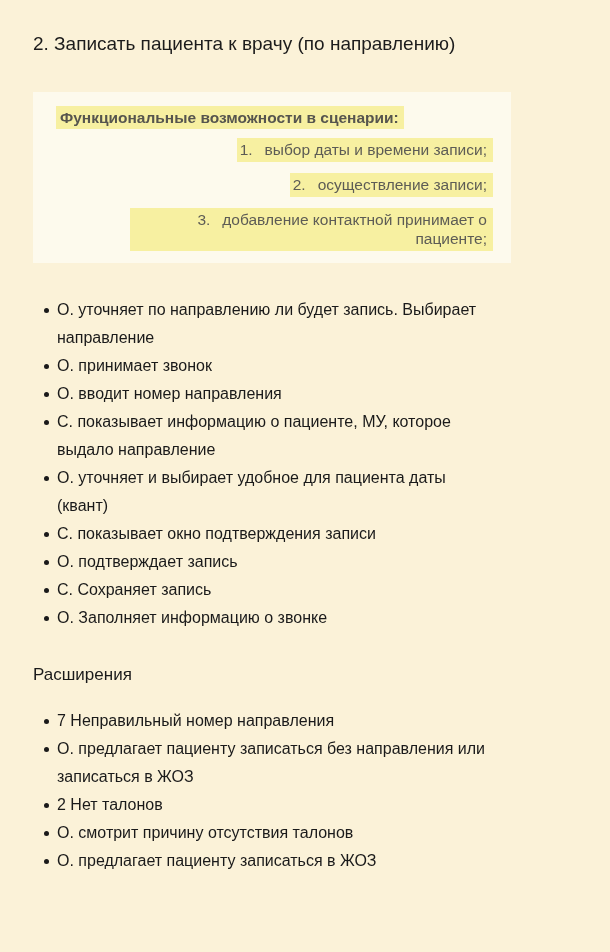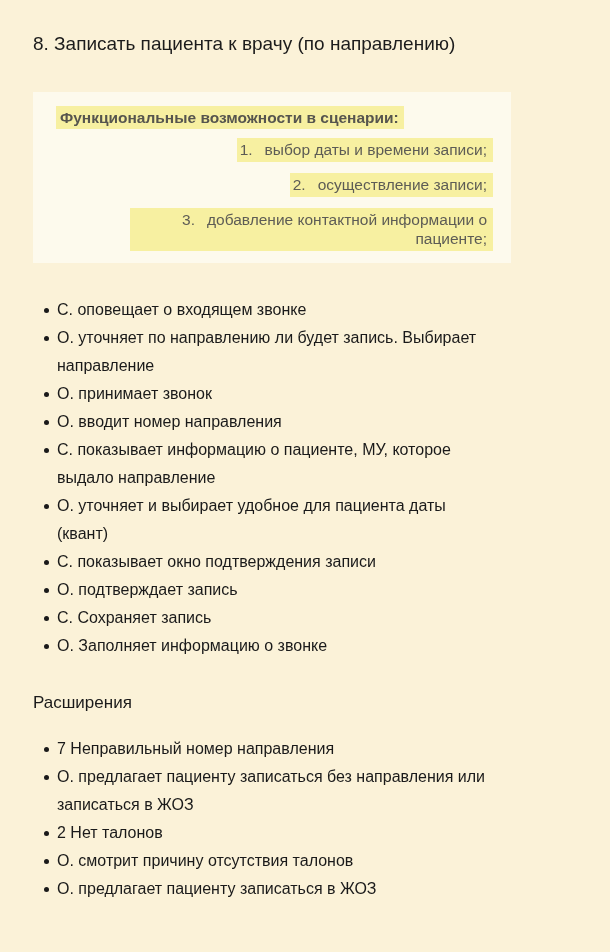--- a/index.html
+++ b/index.html
@@ -101,39 +101,38 @@
   }
   ul.bullets.ext {
     margin-top: 19px;
   }
 </style>
 </head>
 <body>
 
 <div class="page">
 
-  <h1 class="page-title">8. Записать пациента к врачу (по направлению)</h1>
+  <h1 class="page-title">2. Записать пациента к врачу (по направлению)</h1>
 
   <div class="callout">
     <span class="callout-title">Функциональные возможности в сценарии:</span>
     <ol class="callout-list">
       <li>
         <span class="hl"><span class="num">1.</span><span class="itext">выбор даты и времени записи;</span></span>
       </li>
       <li>
         <span class="hl"><span class="num">2.</span><span class="itext">осуществление записи;</span></span>
       </li>
       <li>
-        <span class="hl"><span class="num">3.</span><span class="itext">добавление контактной информации о пациенте;</span></span>
+        <span class="hl"><span class="num">3.</span><span class="itext">добавление контактной принимает о пациенте;</span></span>
       </li>
     </ol>
   </div>
 
   <ul class="bullets steps">
-    <li>С. оповещает о входящем звонке</li>
     <li>О. уточняет по направлению ли будет запись. Выбирает
 направление</li>
     <li>О. принимает звонок</li>
     <li>О. вводит номер направления</li>
     <li>С. показывает информацию о пациенте, МУ, которое
 выдало направление</li>
     <li>О. уточняет и выбирает удобное для пациента даты
 (квант)</li>
     <li>С. показывает окно подтверждения записи</li>
     <li>О. подтверждает запись</li>

